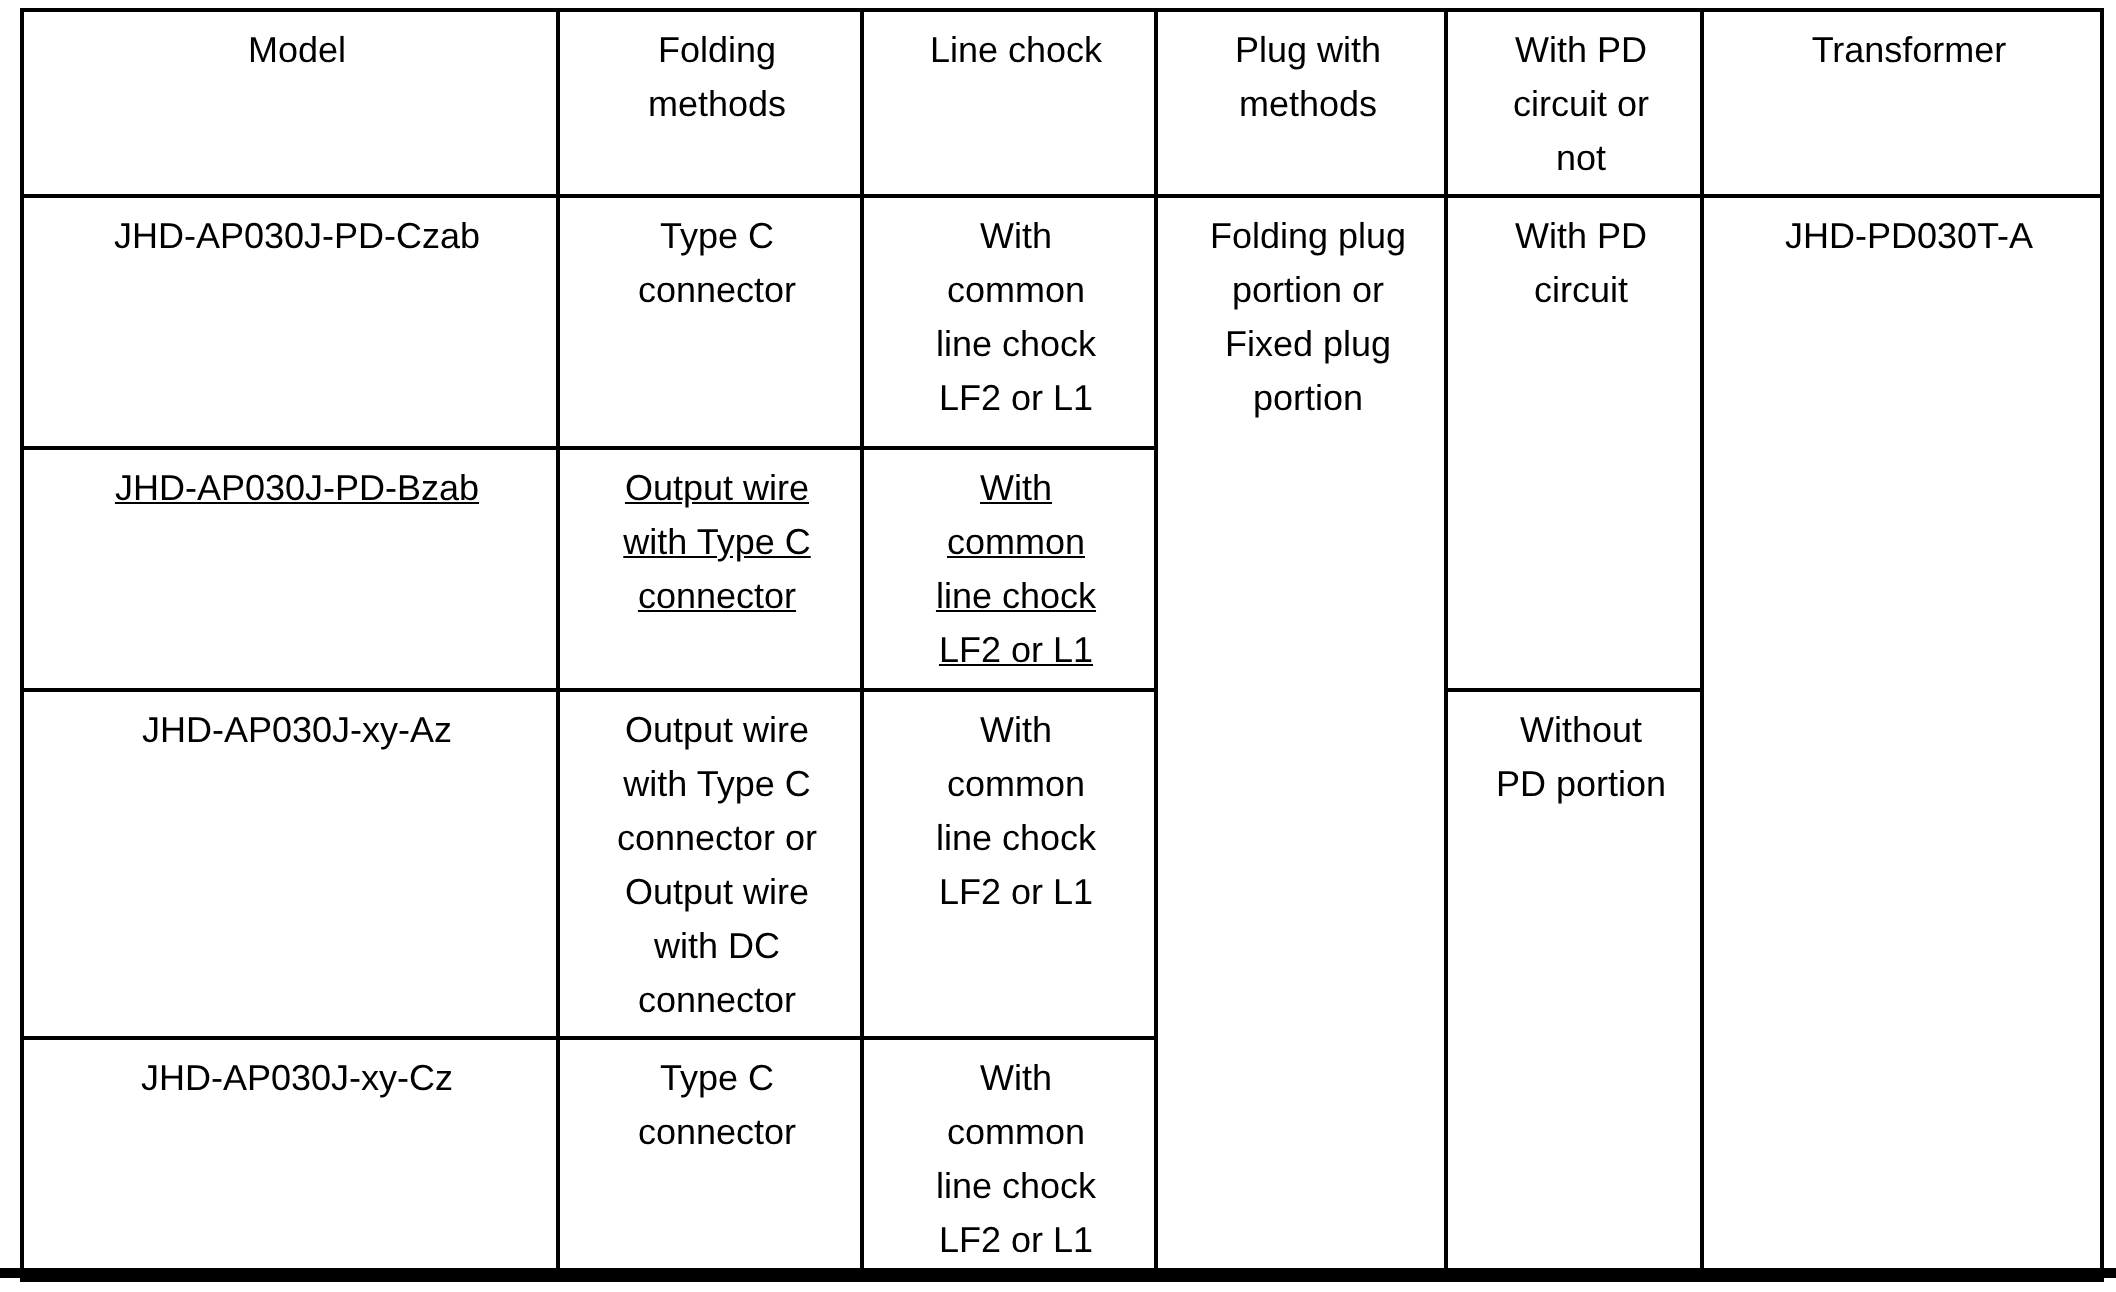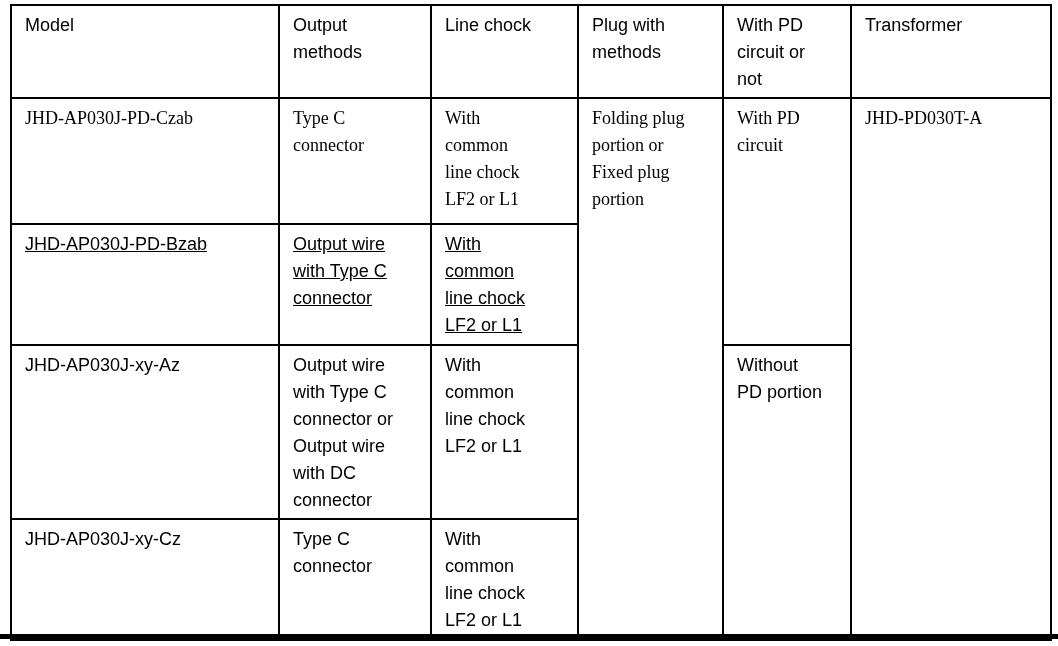--- a/index.html
+++ b/index.html
@@ -28,23 +28,24 @@
   }
   table.spec-table td {
     border: 2px solid #000000;
     vertical-align: top;
     padding: 6px 6px 4px 13px;
     font-size: 18px;
     line-height: 27px;
     white-space: pre-line;
     word-wrap: break-word;
     overflow: hidden;
+    text-align: center;
   }
   tr.hdr-row   { height: 93px; }
-  tr.row-1     { height: 126px; font-family: Liberation Serif, serif; }
+  tr.row-1     { height: 126px; }
   tr.row-2     { height: 121px; text-decoration: underline; }
   tr.row-3     { height: 173px; }
   tr.row-4     { height: 121px; }
   .bottom-rule {
     position: absolute;
     left: 0;
     top: 634px;
     width: 1058px;
     height: 5px;
     background: #000000;
@@ -61,21 +62,21 @@
       <col style="width:152px">
       <col style="width:147px">
       <col style="width:145px">
       <col style="width:128px">
       <col style="width:200px">
     </colgroup>
 
     <tbody>
         <tr class="hdr-row">
       <td>Model</td>
-      <td>Output
+      <td>Folding
 methods</td>
       <td>Line chock</td>
       <td>Plug with
 methods</td>
       <td>With PD
 circuit or
 not</td>
       <td>Transformer</td>
     </tr>
 

